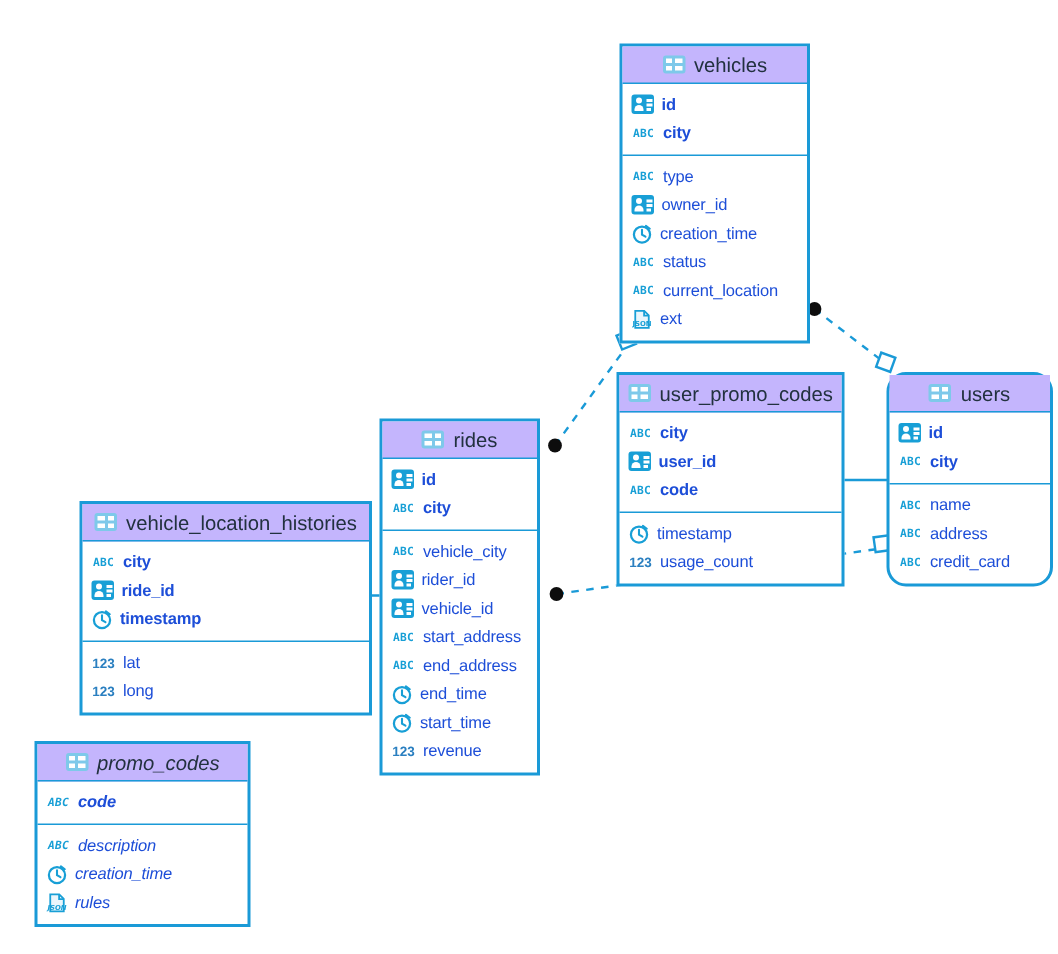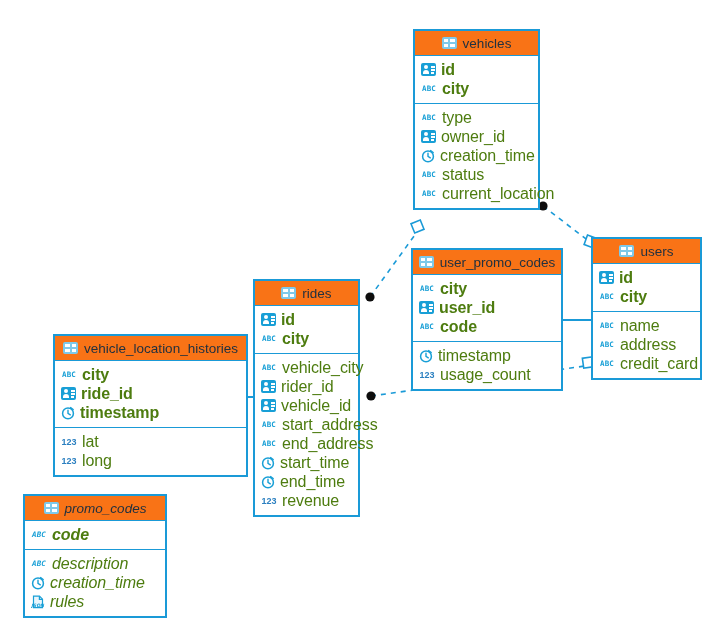--- a/index.html
+++ b/index.html
@@ -35,21 +35,21 @@
     z-index: 5;
   }
 
   .tbl-header {
     display: flex;
     align-items: center;
     justify-content: center;
     gap: 6px;
     height: 24px;
     border-bottom: 1.5px solid #1a9ad7;
-    background: #f97316;
+    background: #c4b5fd;
     padding: 0 6px;
   }
   .tbl-title {
     font-size: 13.5px;
     color: #22313f;
     white-space: nowrap;
   }
 
   .tbl-section {
     padding: 4px 0 5px 0;
@@ -60,22 +60,22 @@
 
   .field-row {
     display: flex;
     align-items: center;
     gap: 5px;
     height: 19px;
     padding: 0 6px;
     white-space: nowrap;
   }
   .field-name {
-    font-size: 16px;
-    color: #4d7c0f;
+    font-size: 11px;
+    color: #1d4ed8;
     letter-spacing: -0.1px;
   }
   .field-row.pk .field-name {
     font-weight: bold;
   }
 
   
   .icon {
     flex: 0 0 auto;
     display: inline-block;
@@ -139,21 +139,21 @@
   }
 
   .ico-json {
     width: 14px;
     height: 14px;
   }
 
   
   .n-vehicles   { left: 413px; top: 29px;  width: 127px; }
   .n-upc        { left: 411px; top: 248px; width: 152px; }
-  .n-users      { left: 591px; top: 237px; width: 111px; }
+  .n-users      { left: 591px; top: 248px; width: 111px; border-radius: 13px; }
   .n-rides      { left: 253px; top: 279px; width: 107px; }
   .n-vlh        { left: 23px;  top: 334px; width: 195px; margin-left: 30px; }
   .n-promo      { left: 23px;  top: 494px; width: 144px; font-style: italic; }
 </style>
 </head>
 <body>
 
 <div id="canvas">
 
   <svg id="edges" viewBox="0 0 705 636" width="705" height="636">
@@ -237,20 +237,28 @@
         <span class="field-name">creation_time</span>
       </div>
       <div class="field-row">
         <span class="icon ico-abc">ABC</span>
         <span class="field-name">status</span>
       </div>
       <div class="field-row">
         <span class="icon ico-abc">ABC</span>
         <span class="field-name">current_location</span>
       </div>
+      <div class="field-row">
+        <span class="icon ico-json"><svg viewBox="0 0 14 14" width="14" height="14">
+              <path d="M2.5 1.2 h6 l3 3 v8.4 h-9 z" fill="#eaf6fc" stroke="#189fd6" stroke-width="1.2"></path>
+              <path d="M8.4 1.3 v3.1 h3.1" fill="none" stroke="#189fd6" stroke-width="1.2"></path>
+              <text x="7" y="11.6" font-size="4.6" font-family="DejaVu Sans, sans-serif" font-weight="bold" fill="#189fd6" text-anchor="middle">JSON</text>
+            </svg></span>
+        <span class="field-name">ext</span>
+      </div>
     </div>
   </div>
 
   <div class="table-node n-upc">
     <div class="tbl-header">
       <span class="icon ico-table">
           <i class="r1l"></i>
           <i class="r1r"></i>
           <i class="r2l"></i>
           <i class="r2r"></i>
@@ -393,29 +401,29 @@
       <div class="field-row">
         <span class="icon ico-abc">ABC</span>
         <span class="field-name">end_address</span>
       </div>
       <div class="field-row">
         <span class="icon ico-clock"><svg viewBox="0 0 14 14" width="14" height="14">
               <circle cx="7" cy="7.4" r="5.4" fill="#fff" stroke="#189fd6" stroke-width="1.5"></circle>
               <path d="M7 4.2 V7.4 L9.3 8.8" stroke="#189fd6" stroke-width="1.4" fill="none" stroke-linecap="round"></path>
               <path d="M9.6 1.6 l2.6 1.9" stroke="#189fd6" stroke-width="1.4" stroke-linecap="round"></path>
             </svg></span>
-        <span class="field-name">start_time</span>
+        <span class="field-name">end_time</span>
       </div>
       <div class="field-row">
         <span class="icon ico-clock"><svg viewBox="0 0 14 14" width="14" height="14">
               <circle cx="7" cy="7.4" r="5.4" fill="#fff" stroke="#189fd6" stroke-width="1.5"></circle>
               <path d="M7 4.2 V7.4 L9.3 8.8" stroke="#189fd6" stroke-width="1.4" fill="none" stroke-linecap="round"></path>
               <path d="M9.6 1.6 l2.6 1.9" stroke="#189fd6" stroke-width="1.4" stroke-linecap="round"></path>
             </svg></span>
-        <span class="field-name">end_time</span>
+        <span class="field-name">start_time</span>
       </div>
       <div class="field-row">
         <span class="icon ico-num">123</span>
         <span class="field-name">revenue</span>
       </div>
     </div>
   </div>
 
   <div class="table-node n-vlh">
     <div class="tbl-header">

